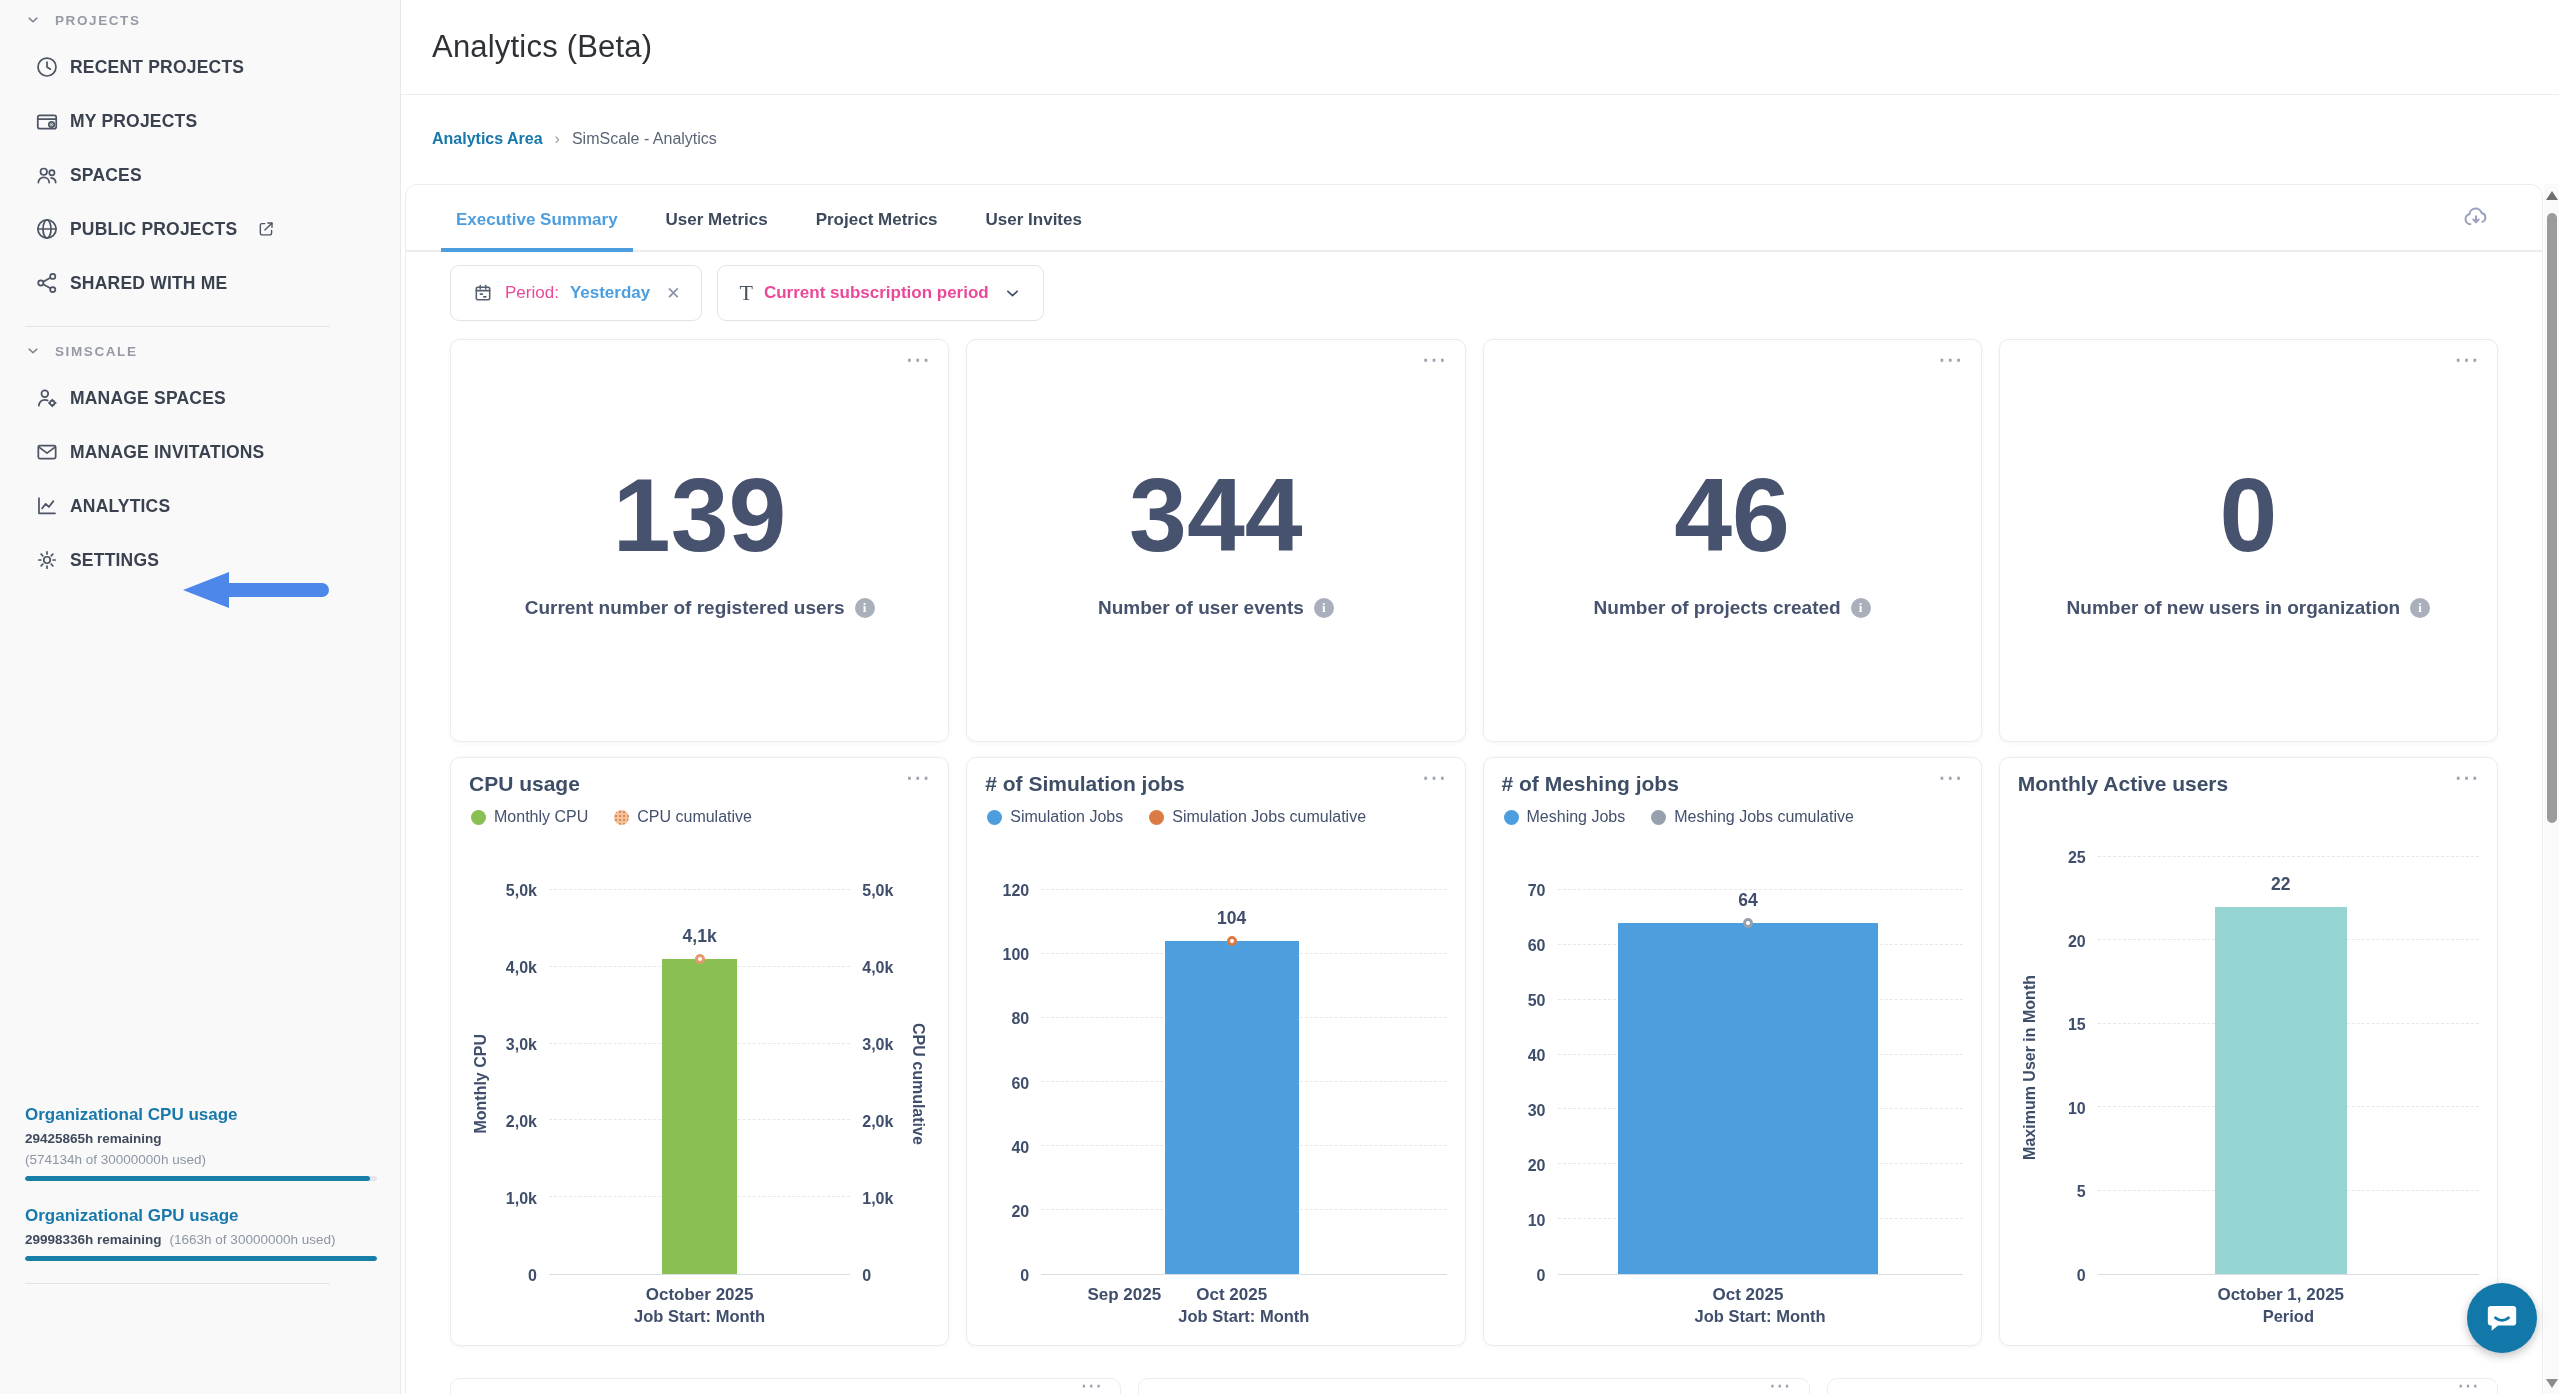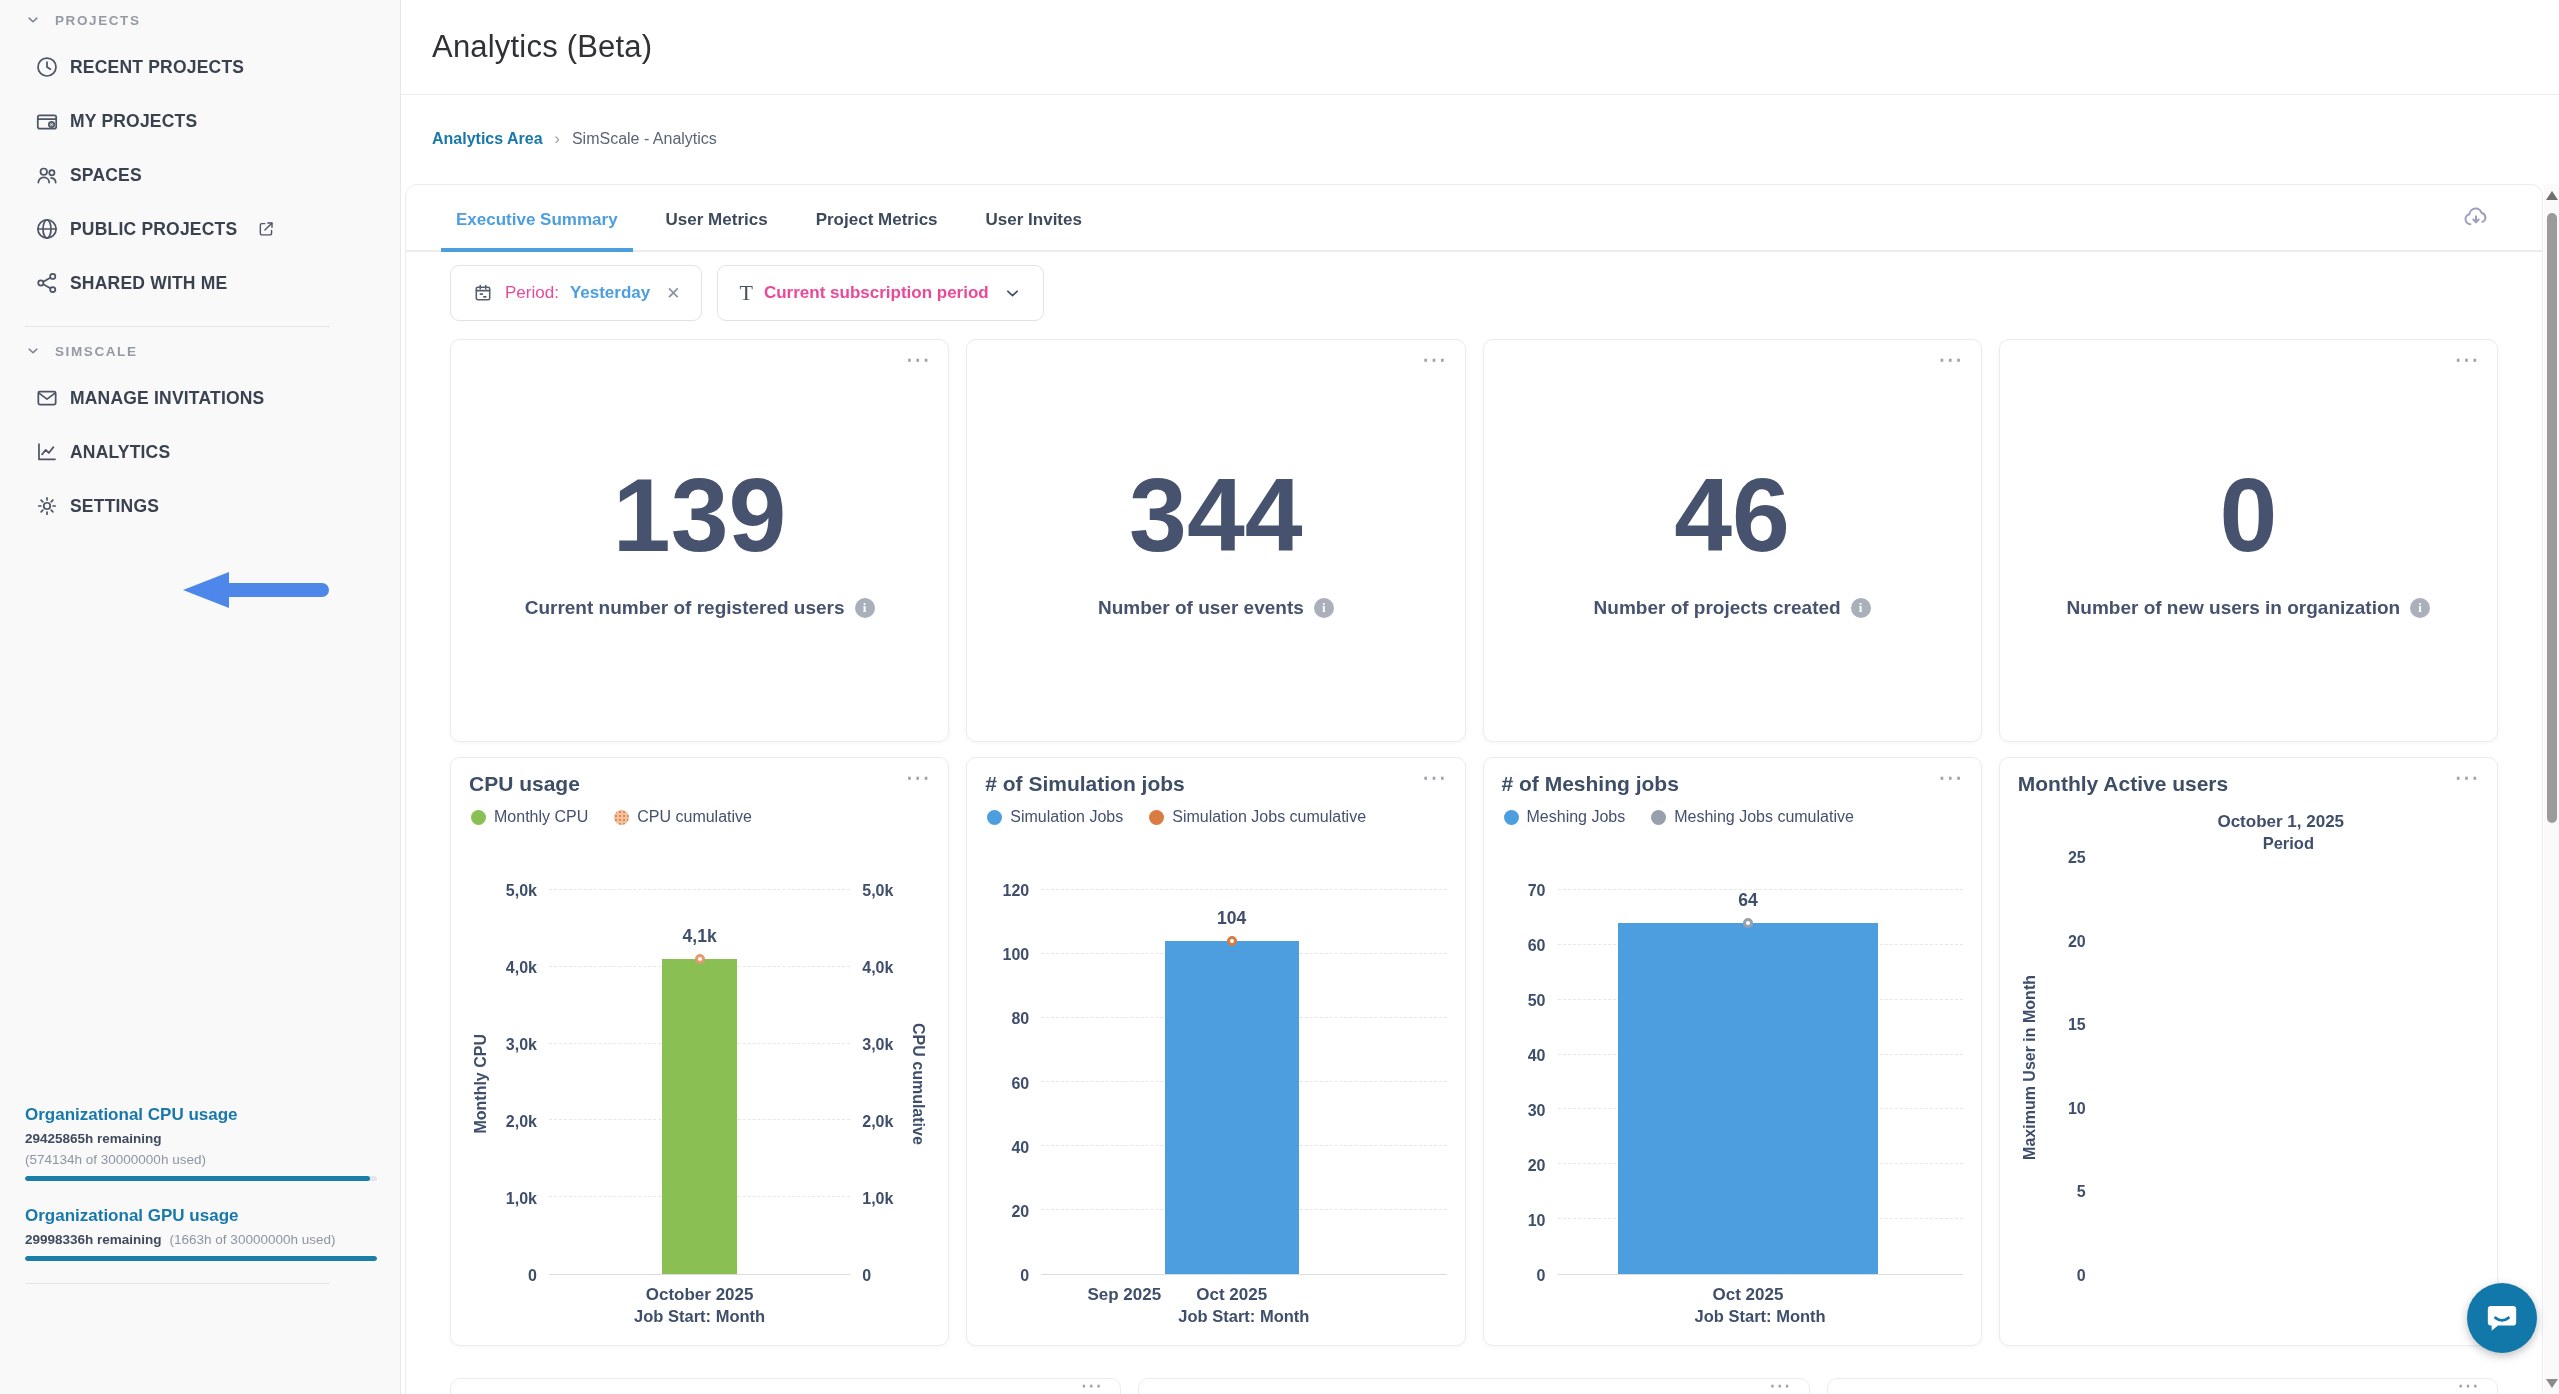--- a/index.html
+++ b/index.html
@@ -210,20 +210,31 @@
           <span class="icon chev">
             <svg viewBox="0 0 24 24" fill="none" stroke="currentColor" stroke-linecap="round" stroke-linejoin="round" stroke-width="2.2">
               <path d="M6.2 9.2l5.8 5.4 5.8-5.4"></path>
             </svg>
           </span>
           <span>SIMSCALE</span>
         </div>
         <div class="side-item">
           <span class="icon side-icon">
             <svg viewBox="0 0 24 24" fill="none" stroke="currentColor" stroke-linecap="round" stroke-linejoin="round" stroke-width="1.6">
+              <circle cx="10" cy="8" r="3.1"></circle>
+              <path d="M4.5 19c.4-3.2 2.7-5.3 5.6-5.3.9 0 1.8.2 2.5.6"></path>
+              <circle cx="16.9" cy="16.6" r="2.1"></circle>
+              <path d="M16.9 13.5v1.1M16.9 18.6v1.1M13.8 16.6h1.1M18.9 16.6h1.1"></path>
+            </svg>
+          </span>
+          <span>MANAGE SPACES</span>
+        </div>
+        <div class="side-item">
+          <span class="icon side-icon">
+            <svg viewBox="0 0 24 24" fill="none" stroke="currentColor" stroke-linecap="round" stroke-linejoin="round" stroke-width="1.6">
               <rect x="4" y="6.2" width="16" height="12" rx="1.5"></rect>
               <path d="M4.6 7.5L12 13l7.4-5.5"></path>
             </svg>
           </span>
           <span>MANAGE INVITATIONS</span>
         </div>
         <div class="side-item">
           <span class="icon side-icon">
             <svg viewBox="0 0 24 24" fill="none" stroke="currentColor" stroke-linecap="round" stroke-linejoin="round" stroke-width="1.6">
               <path d="M4.6 4.8v14h14.8"></path>
@@ -526,20 +537,29 @@
                 <div class="ticks-inner">
                   <span style="bottom: calc(0% - 10px);">0</span>
                   <span style="bottom: calc(20% - 21px);">5</span>
                   <span style="bottom: calc(40% - 32px);">10</span>
                   <span style="bottom: calc(60% - 43px);">15</span>
                   <span style="bottom: calc(80% - 54px);">20</span>
                   <span style="bottom: calc(100% - 65px);">25</span>
                 </div>
               </div>
               <div class="plot-col">
+                <div class="plot-area">
+                  <div class="gridline" style="bottom: calc(20% - 11px);"></div>
+                  <div class="gridline" style="bottom: calc(40% - 22px);"></div>
+                  <div class="gridline" style="bottom: calc(60% - 33px);"></div>
+                  <div class="gridline" style="bottom: calc(80% - 44px);"></div>
+                  <div class="gridline" style="bottom: calc(100% - 55px);"></div>
+                  <div class="chart-bar" style="left: 30.75%; width: 34.5%; height: calc(88% - 48.4px); background: rgb(151, 213, 210);"></div>
+                  <div class="bar-label" style="left: 48%; bottom: calc(88% - 36.4px);">22</div>
+                </div>
                 <div class="xticks">
                   <span style="left: 48%;">October 1, 2025</span>
                 </div>
                 <div class="ax-xtitle">Period</div>
               </div>
             </div>
           </div>
         </div>
       <div class="sliver-grid">
           <div class="sliver-card">

